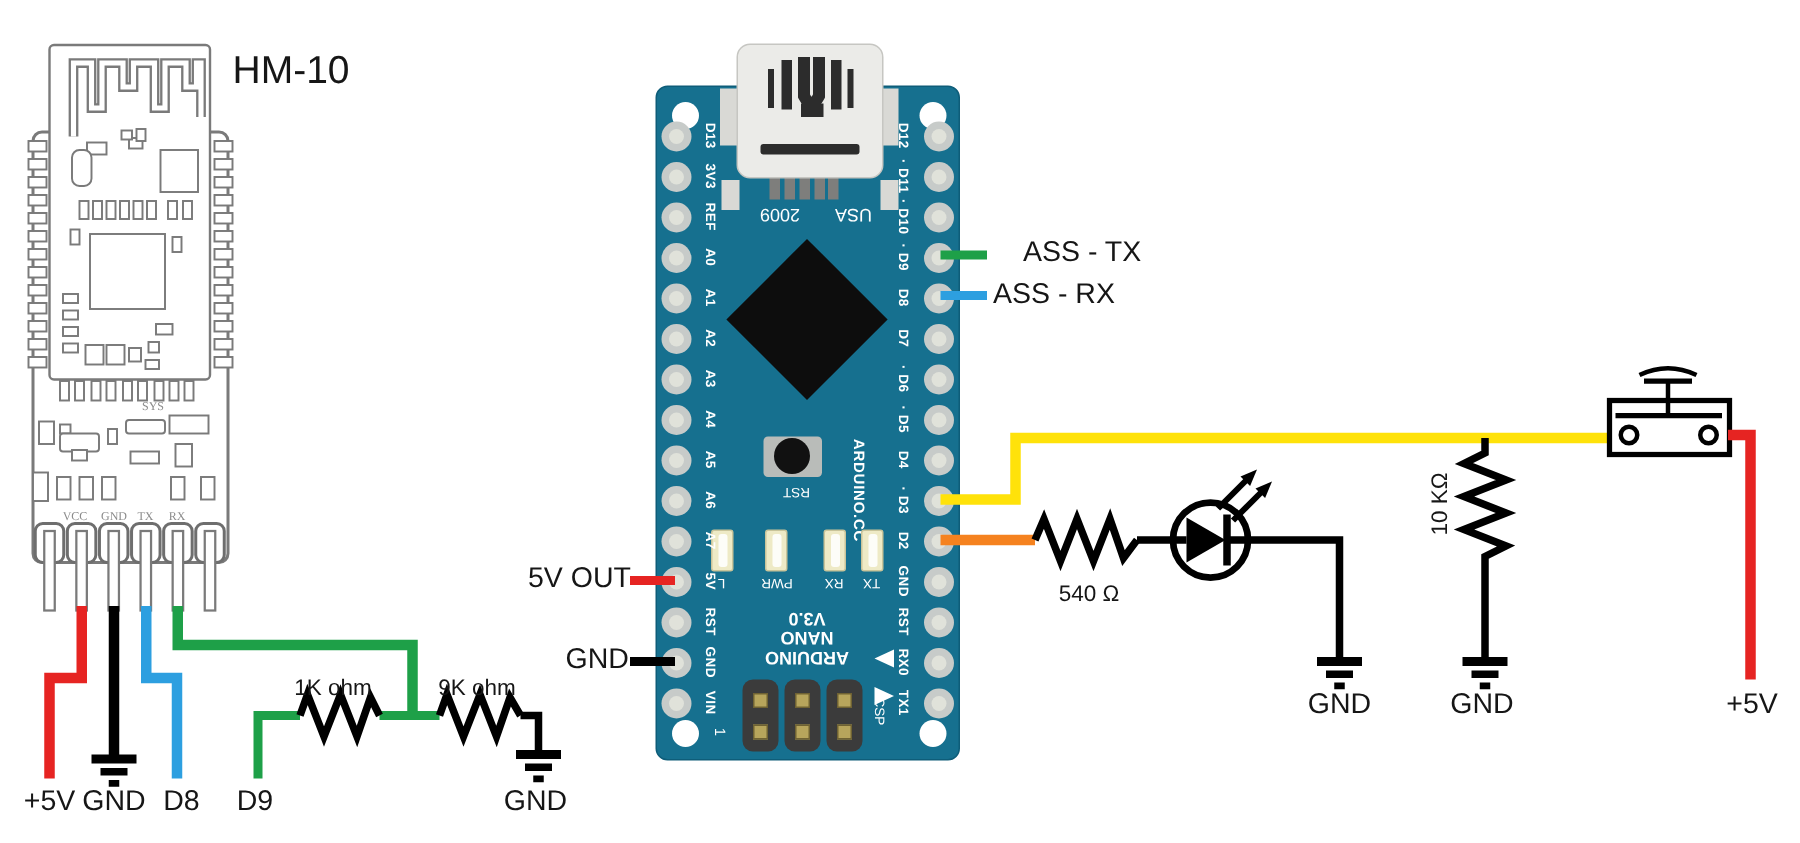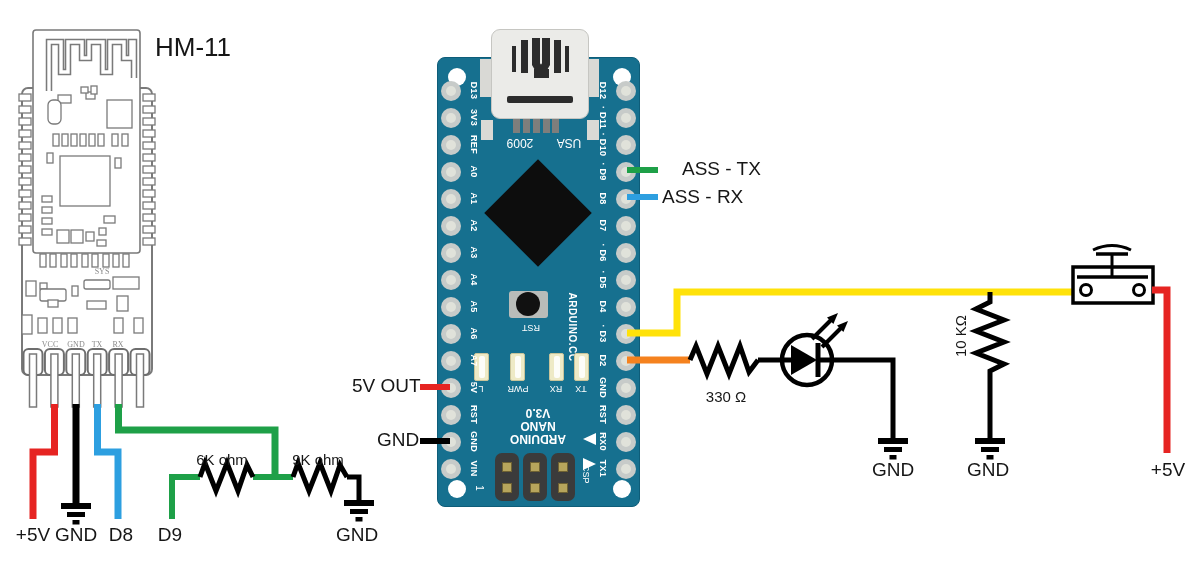--- a/index.html
+++ b/index.html
@@ -468,36 +468,36 @@
       <circle cx="1139" cy="290" r="5.5" fill="#fff" stroke="#000" stroke-width="3"></circle>
       <path d="M1077,277 L1148,277" stroke="#000" stroke-width="3.5"></path>
       <path d="M1112,277 L1112,254" stroke="#000" stroke-width="3"></path>
       <path d="M1096,254 L1128,254" stroke="#000" stroke-width="3.5"></path>
       <path d="M1093,250 Q1112,241 1131,250" fill="none" stroke="#000" stroke-width="3"></path>
     </g>
     <path d="M1152,290 L1167,290 L1167,453" fill="none" stroke-width="7" stroke="#e62422"></path>
   </svg>
 
   <div id="labels">
-    <div class="lbl big" style="left:155px;top:47px;">HM-11</div>
+    <div class="lbl big" style="left:155px;top:47px;">HM-10</div>
 
     <div class="lbl c tiny" style="left:102px;top:271px;">SYS</div>
     <div class="lbl c tiny" style="left:50px;top:344px;">VCC</div>
     <div class="lbl c tiny" style="left:76px;top:344px;">GND</div>
     <div class="lbl c tiny" style="left:97px;top:344px;">TX</div>
     <div class="lbl c tiny" style="left:118px;top:344px;">RX</div>
 
     <div class="lbl med" style="left:662px;top:169px;margin-left:20px;">ASS - TX</div>
     <div class="lbl med" style="left:662px;top:197px;">ASS - RX</div>
     <div class="lbl med" style="left:352px;top:386px;">5V OUT</div>
     <div class="lbl med" style="left:377px;top:440px;">GND</div>
 
-    <div class="lbl c res" style="left:222px;top:459px;">6K ohm</div>
+    <div class="lbl c res" style="left:222px;top:459px;">1K ohm</div>
     <div class="lbl c res" style="left:318px;top:459px;">9K ohm</div>
-    <div class="lbl c res" style="left:726px;top:396px;">330 Ω</div>
+    <div class="lbl c res" style="left:726px;top:396px;">540 Ω</div>
     <div class="lbl c res rneg" style="left:960px;top:336px;">10 KΩ</div>
 
     <div class="lbl c med" style="left:33px;top:535px;">+5V</div>
     <div class="lbl c med" style="left:76px;top:535px;">GND</div>
     <div class="lbl c med" style="left:121px;top:535px;">D8</div>
     <div class="lbl c med" style="left:170px;top:535px;">D9</div>
     <div class="lbl c med" style="left:357px;top:535px;">GND</div>
     <div class="lbl c med" style="left:893px;top:470px;">GND</div>
     <div class="lbl c med" style="left:988px;top:470px;">GND</div>
     <div class="lbl c med" style="left:1168px;top:470px;">+5V</div>

